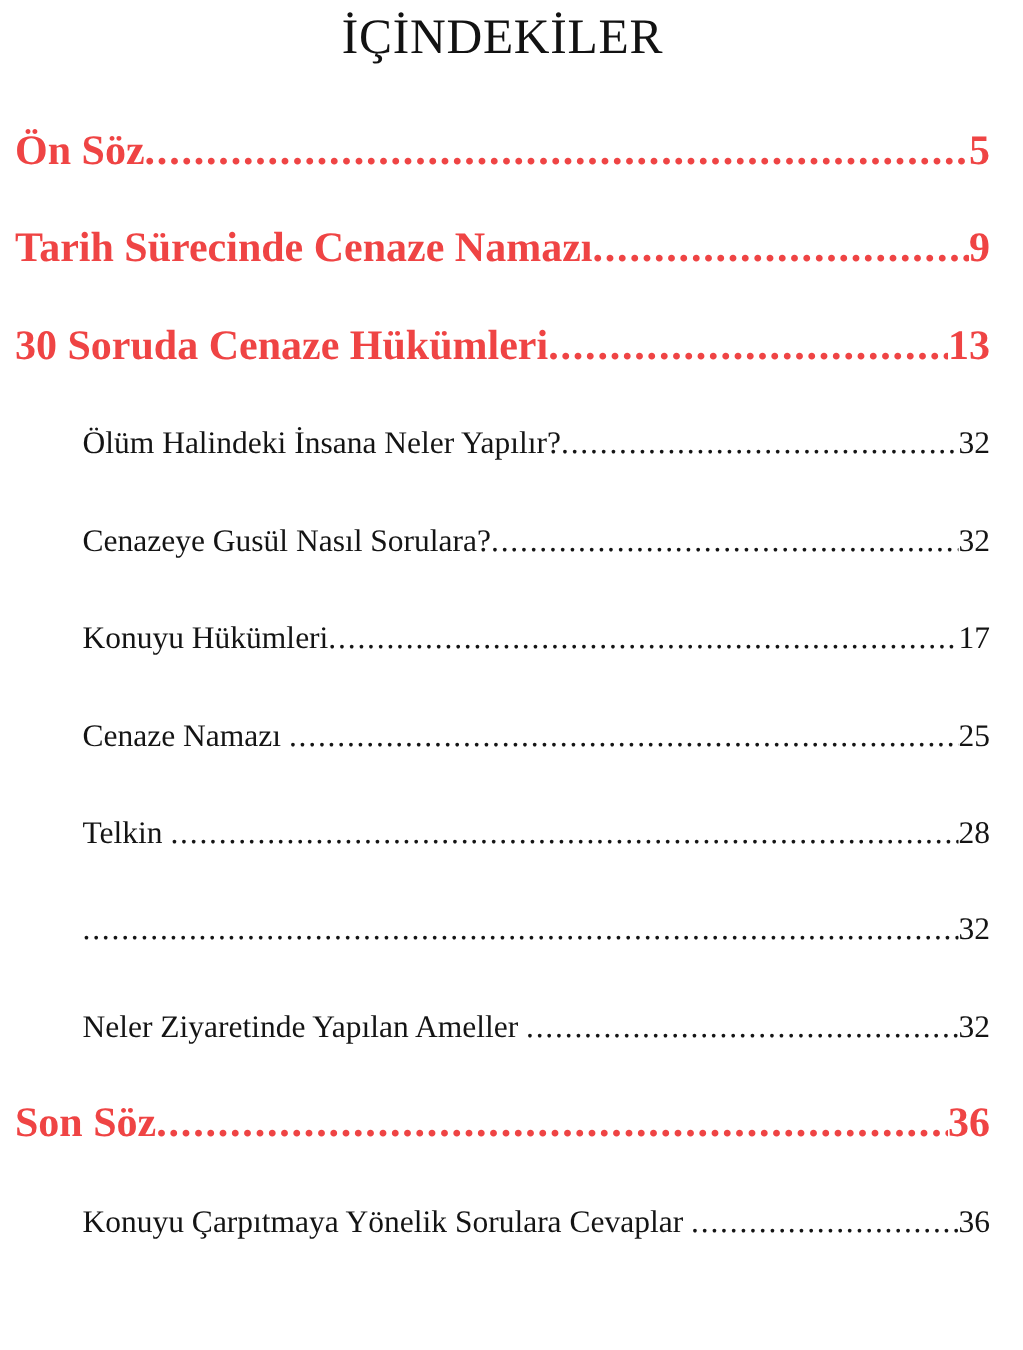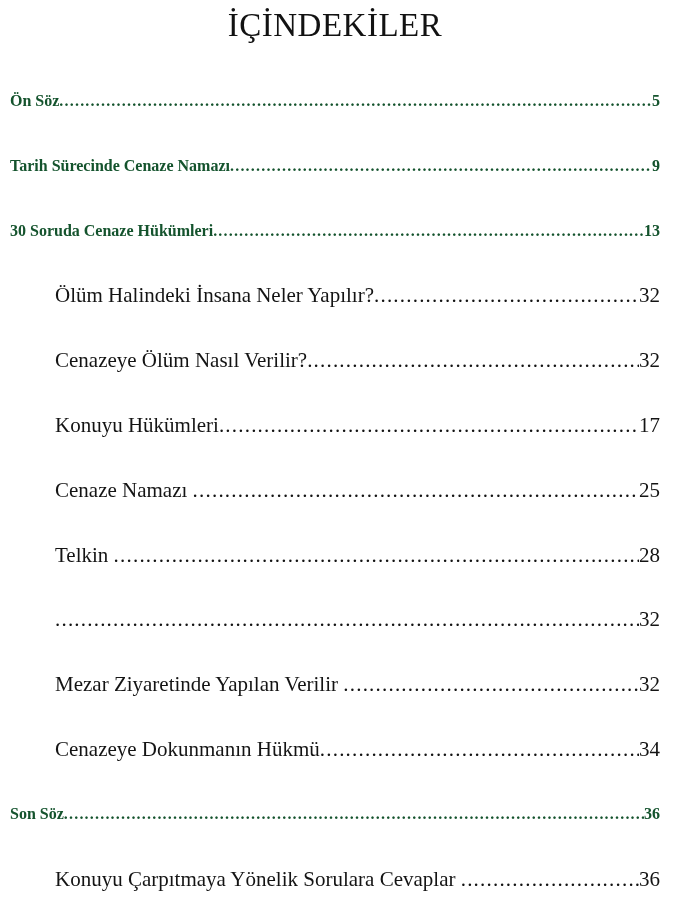--- a/index.html
+++ b/index.html
@@ -35,22 +35,22 @@
     display: flex;
     align-items: baseline;
     line-height: 26px;
     height: 26px;
     margin-bottom: 38.8px;
     font-size: 21px;
     color: #141414;
   }
   .toc-row.bold {
     font-weight: 700;
-    font-size: 16px;
-    color: #14532d;
+    font-size: 28px;
+    color: #ef4444;
   }
   .toc-row.level-1 {
     padding-left: 45px;
   }
   .toc-label {
     white-space: pre;
     flex: 0 0 auto;
   }
   .toc-dots {
     flex: 1 1 0;
@@ -88,21 +88,21 @@
     <span class="toc-label">30 Soruda Cenaze Hükümleri</span>
     <span class="toc-dots"></span>
     <span class="toc-pagenum">13</span>
   </div>
       <div class="toc-row level-1">
     <span class="toc-label">Ölüm Halindeki İnsana Neler Yapılır?</span>
     <span class="toc-dots"></span>
     <span class="toc-pagenum">32</span>
   </div>
       <div class="toc-row level-1">
-    <span class="toc-label">Cenazeye Ölüm Nasıl Verilir?</span>
+    <span class="toc-label">Cenazeye Gusül Nasıl Sorulara?</span>
     <span class="toc-dots"></span>
     <span class="toc-pagenum">32</span>
   </div>
       <div class="toc-row level-1">
     <span class="toc-label">Konuyu Hükümleri</span>
     <span class="toc-dots"></span>
     <span class="toc-pagenum">17</span>
   </div>
       <div class="toc-row level-1">
     <span class="toc-label">Cenaze Namazı </span>
@@ -112,28 +112,23 @@
       <div class="toc-row level-1">
     <span class="toc-label">Telkin </span>
     <span class="toc-dots"></span>
     <span class="toc-pagenum">28</span>
   </div>
       <div class="toc-row level-1">
     <span class="toc-dots"></span>
     <span class="toc-pagenum">32</span>
   </div>
       <div class="toc-row level-1">
-    <span class="toc-label">Mezar Ziyaretinde Yapılan Verilir </span>
+    <span class="toc-label">Neler Ziyaretinde Yapılan Ameller </span>
     <span class="toc-dots"></span>
     <span class="toc-pagenum">32</span>
-  </div>
-      <div class="toc-row level-1">
-    <span class="toc-label">Cenazeye Dokunmanın Hükmü</span>
-    <span class="toc-dots"></span>
-    <span class="toc-pagenum">34</span>
   </div>
       <div class="toc-row bold level-0">
     <span class="toc-label">Son Söz</span>
     <span class="toc-dots"></span>
     <span class="toc-pagenum">36</span>
   </div>
       <div class="toc-row level-1">
     <span class="toc-label">Konuyu Çarpıtmaya Yönelik Sorulara Cevaplar </span>
     <span class="toc-dots"></span>
     <span class="toc-pagenum">36</span>

